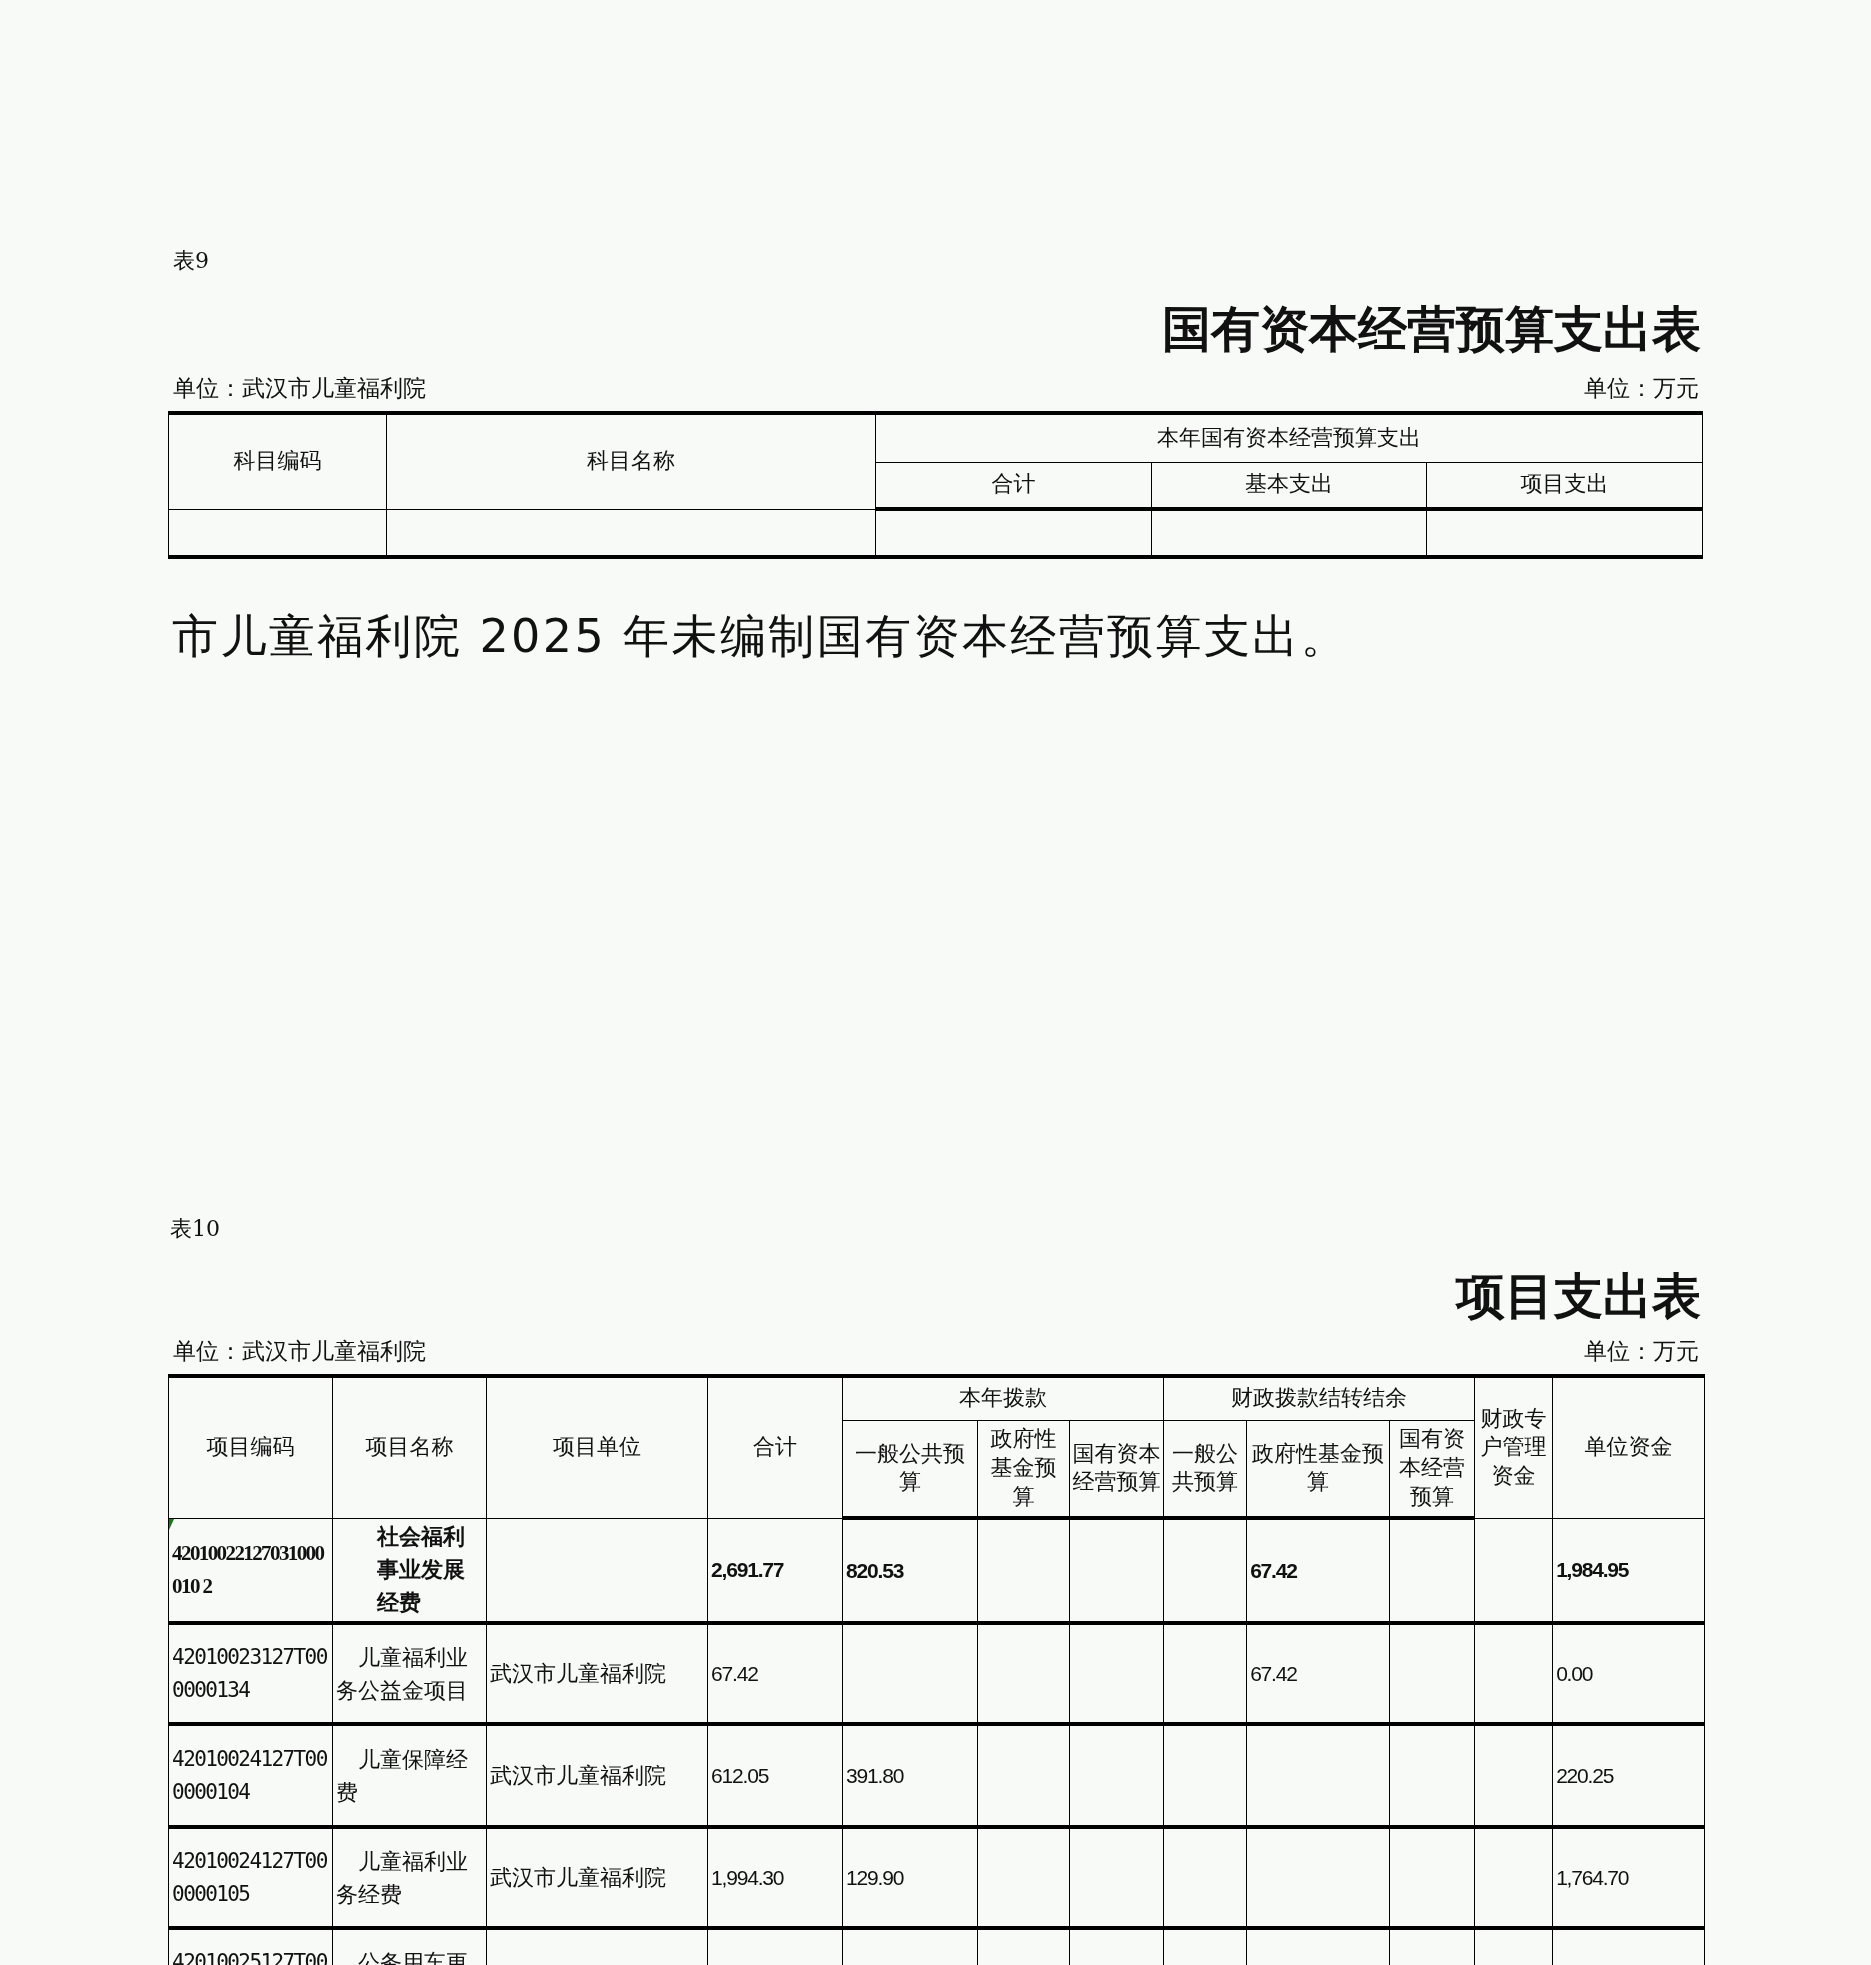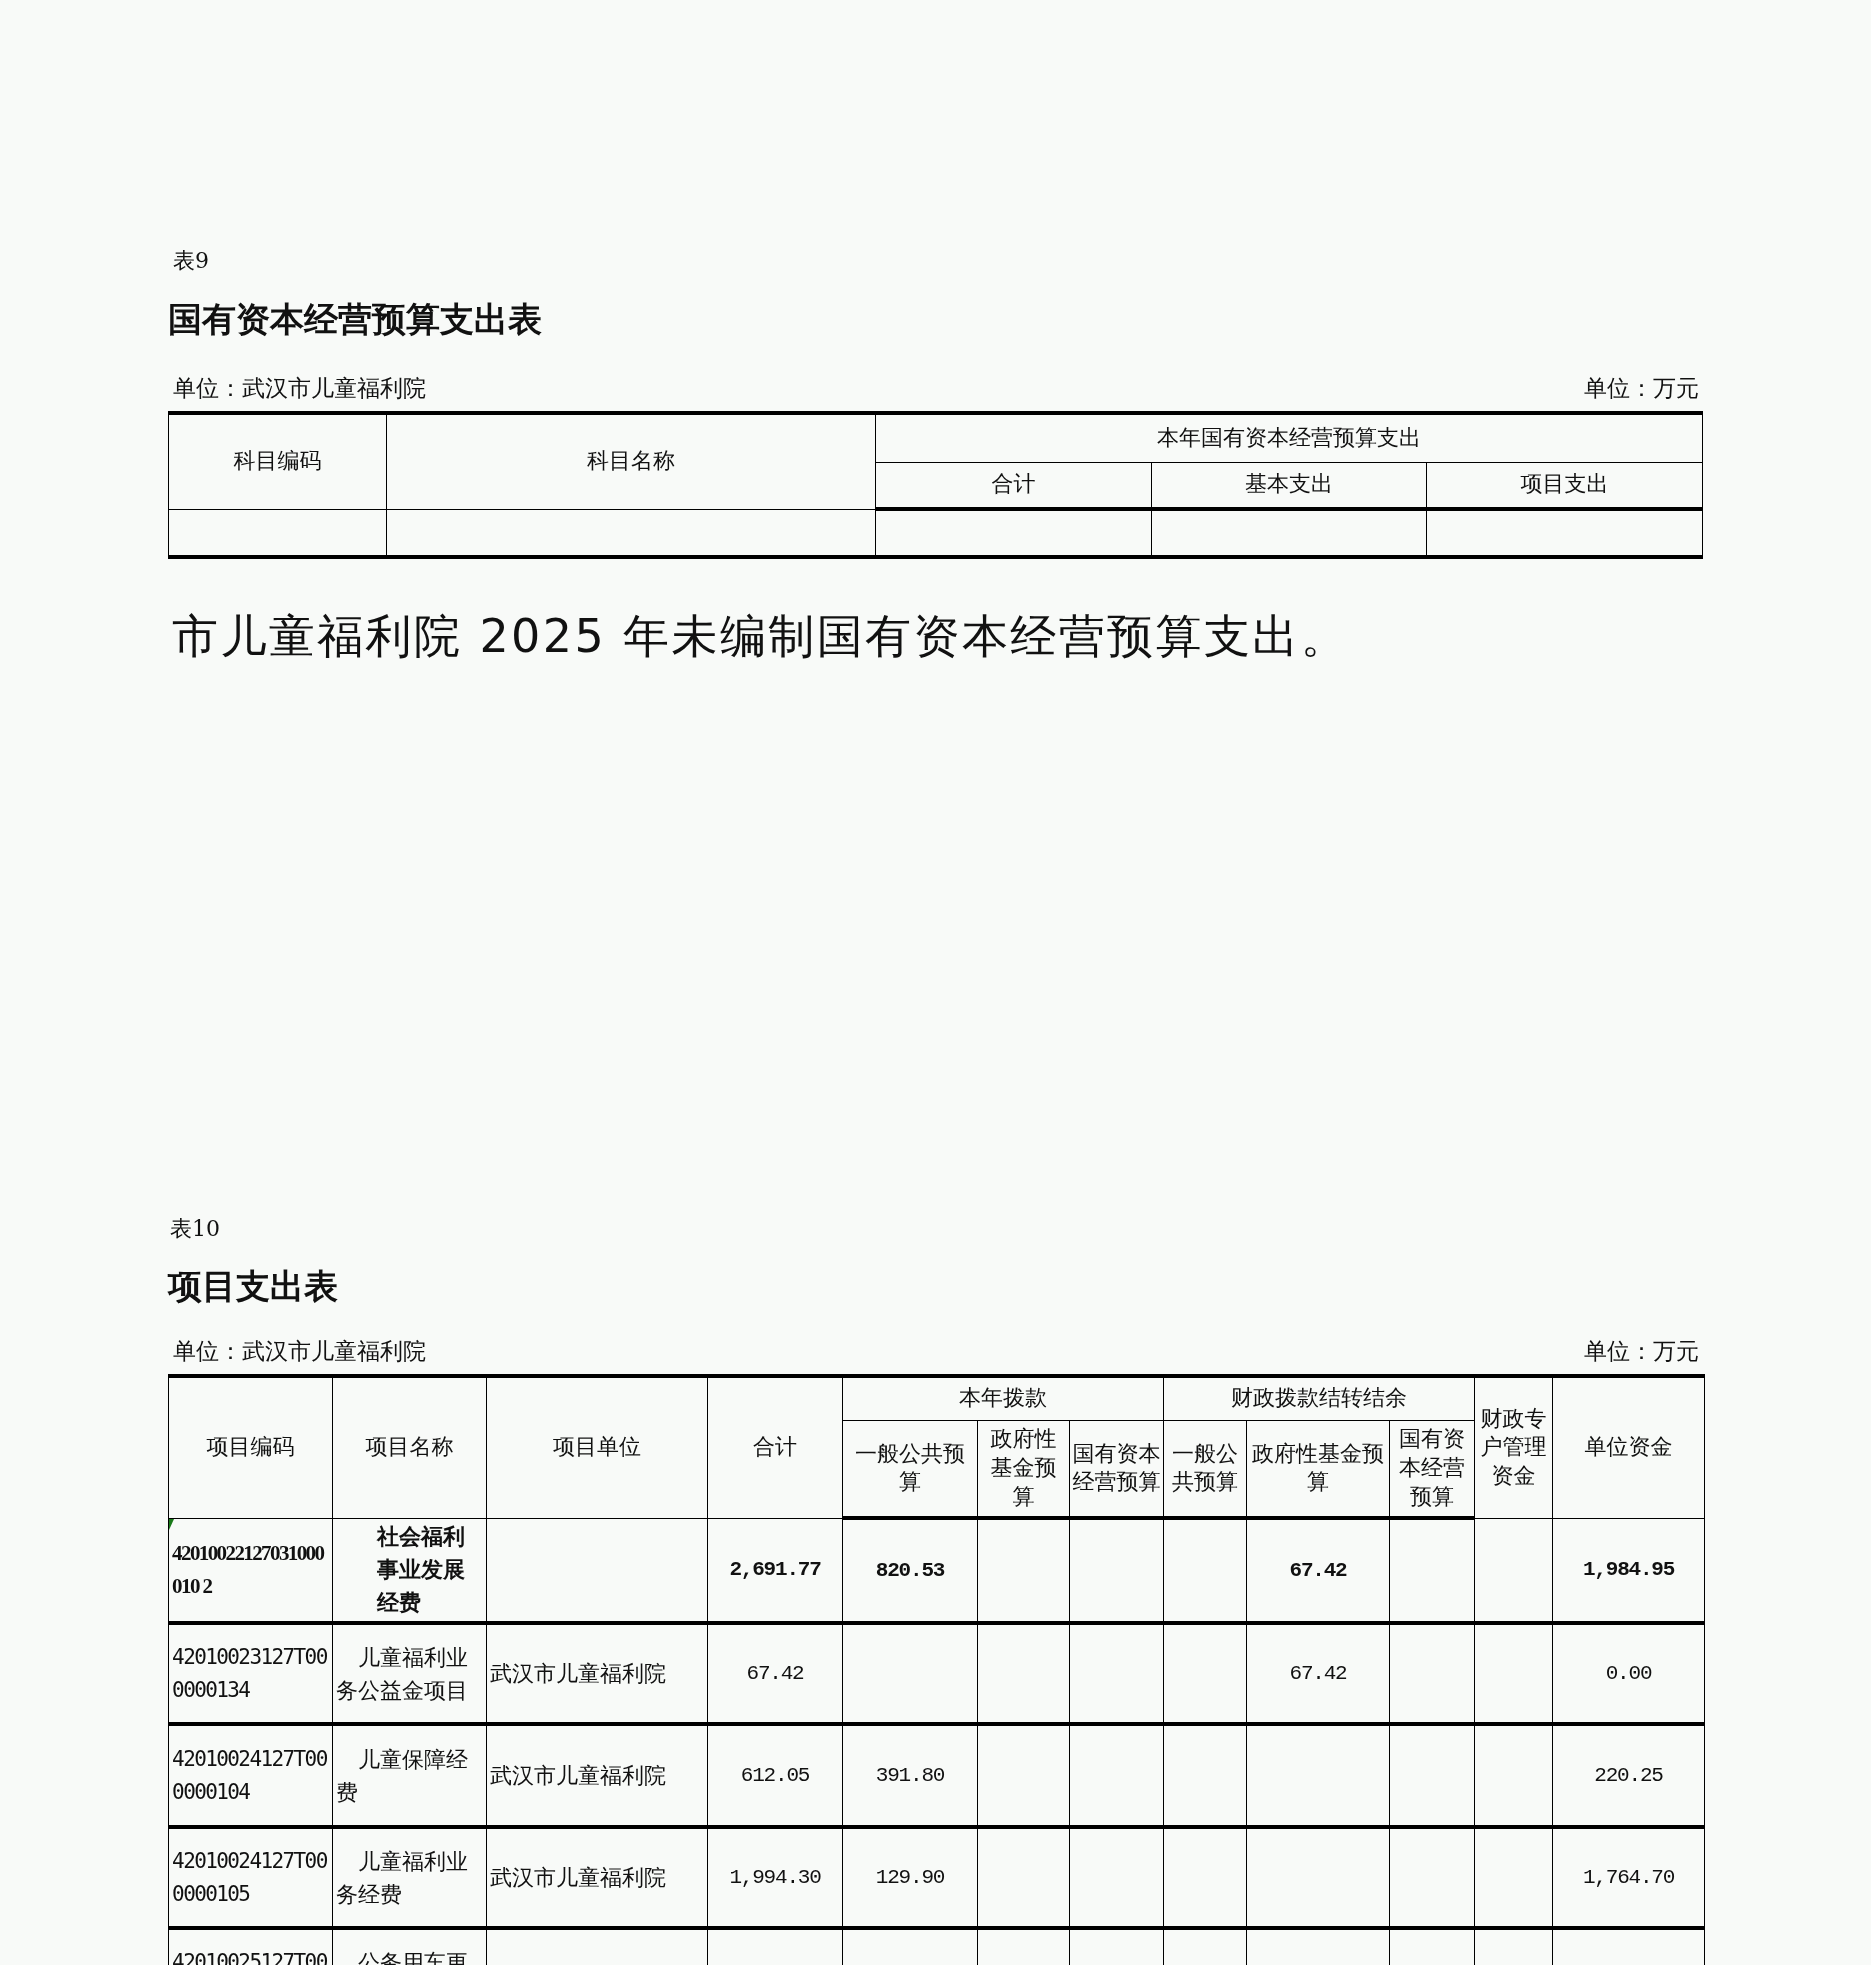--- a/index.html
+++ b/index.html
@@ -2,37 +2,37 @@
 <html style="font-size:6.3px"><head>
 <meta charset="utf-8">
 <style>
   html, body { margin: 0; padding: 0; }
   body {
     width: 1872px; height: 2647px; background: #f8faf8; position: relative; overflow: hidden;
     font-family: "DejaVu Serif", "Liberation Serif", serif; color: #111;
   }
   .abs { position: absolute; }
   .table-label { font-size: 22px; }
-  .title { font-size: 34px; font-weight: bold; text-align: left; font-family: "DejaVu Sans", "Liberation Sans", sans-serif; }
+  .title { font-size: 49px; font-weight: bold; text-align: right; font-family: "DejaVu Sans", "Liberation Sans", sans-serif; }
   .unit { font-size: 23px; }
   .statement { font-size: 46px; letter-spacing: 2.4px; white-space: nowrap; font-family: "DejaVu Sans", "Liberation Sans", sans-serif; }
 
   table.grid { position: absolute; border-collapse: collapse; table-layout: fixed; }
   table.grid td, table.grid th {
     border: 1.6px solid #000; padding: 0 3.1px; font-weight: normal; overflow: hidden;
   }
   table.grid tr.thick-top > * { border-top-width: 4.3px; }
   table.grid tr.thick-bottom > * { border-bottom-width: 4.3px; }
   .hdr { font-size: 22px; text-align: center; vertical-align: middle; line-height: 1.3; }
   .code { font-size: 21px; text-align: left; vertical-align: middle; word-break: break-all; line-height: 1.55; font-family: "DejaVu Sans Mono", "Liberation Mono", monospace; letter-spacing: -1.6px; }
   .code.bold { font-weight: bold; }
   .name { font-size: 22px; text-align: left; vertical-align: middle; line-height: 1.5; text-indent: 1em; }
   .name.bold { font-weight: bold; text-indent: 0; padding-left: 44px; }
   .unitcell { font-size: 22px; text-align: left; vertical-align: middle; white-space: nowrap; }
-  .num { font-size: 21px; text-align: center; vertical-align: middle; white-space: nowrap; font-family: Liberation Mono, monospace; letter-spacing: -1.2px; }
+  .num { font-size: 21px; text-align: left; vertical-align: middle; white-space: nowrap; font-family: Liberation Sans, sans-serif; letter-spacing: -1.2px; }
   .num.bold { font-weight: bold; }
   .green-mark { position: absolute; width: 0; height: 0; border-left: 5.5px solid #1a7a1a; border-bottom: 11.8px solid transparent; }
 </style>
 </head>
 <body>
 
 <div class="abs table-label" style="left:173px; top:246px;">表9</div>
 <div class="abs title" style="left:168px; top:297px; width:1533px;">国有资本经营预算支出表</div>
 <div class="abs unit" style="left:173px; top:373px;">单位：武汉市儿童福利院</div>
 <div class="abs unit" style="right:173px; top:373px;">单位：万元</div>

